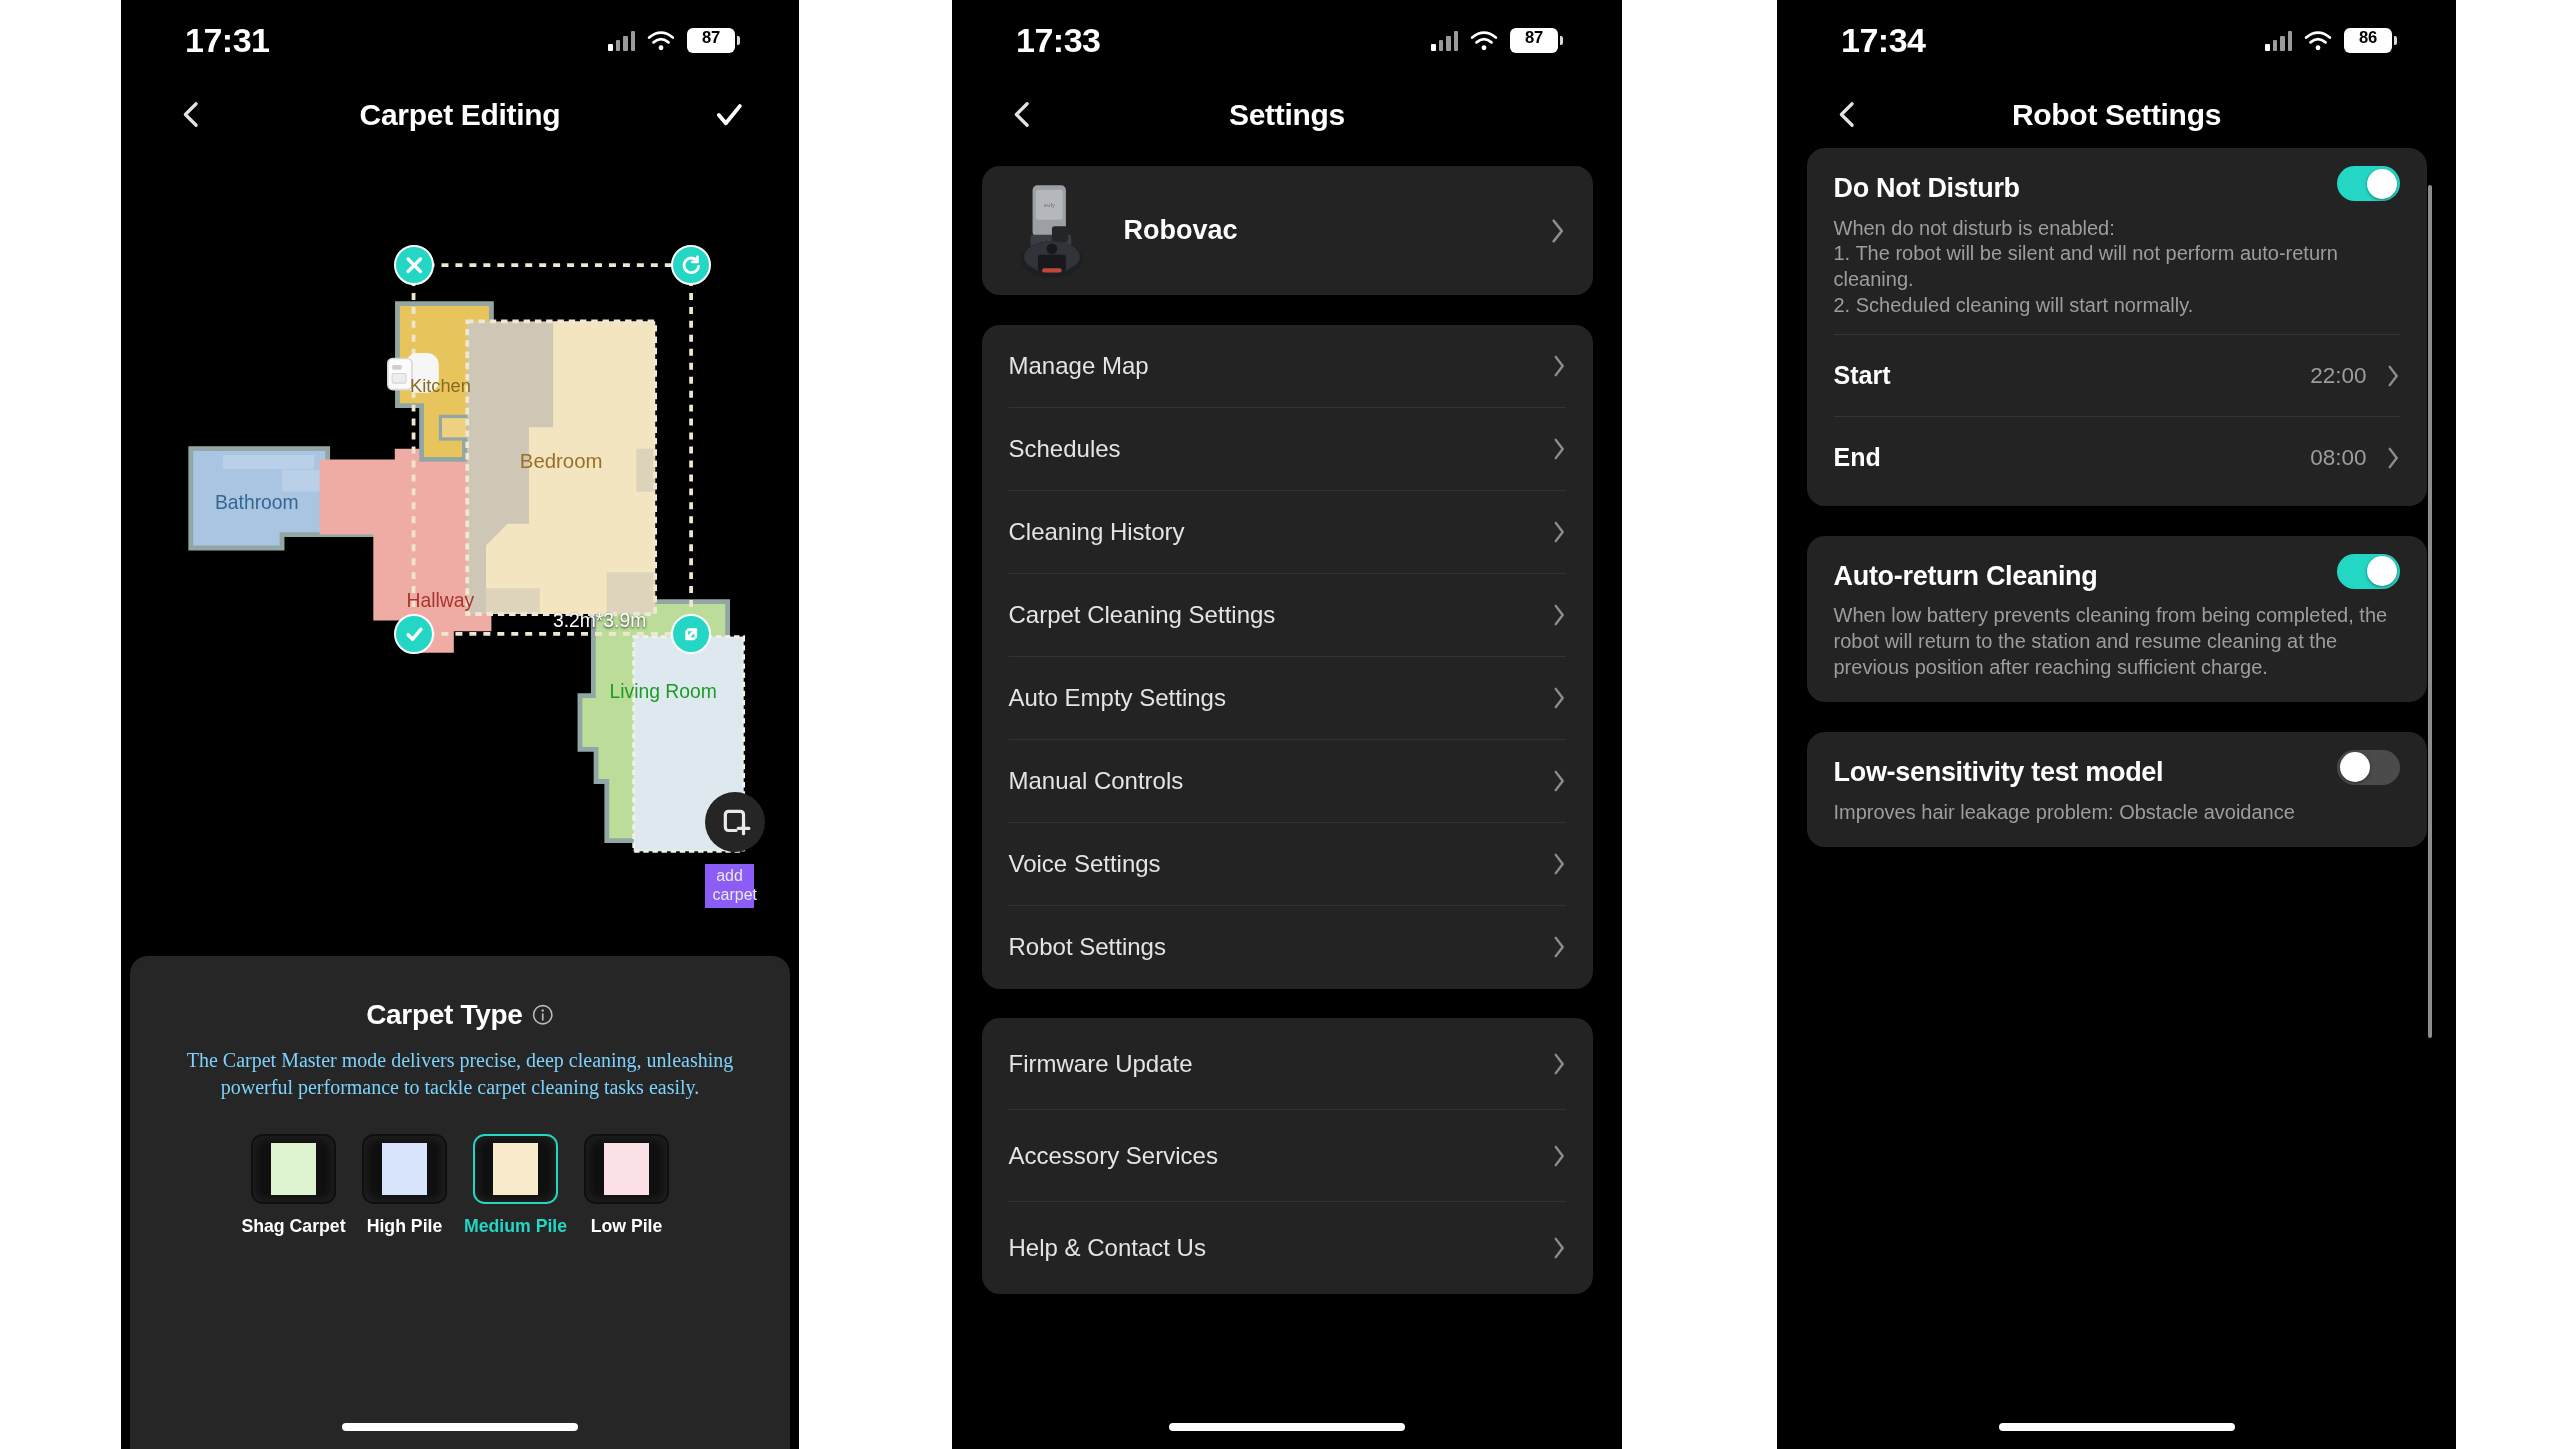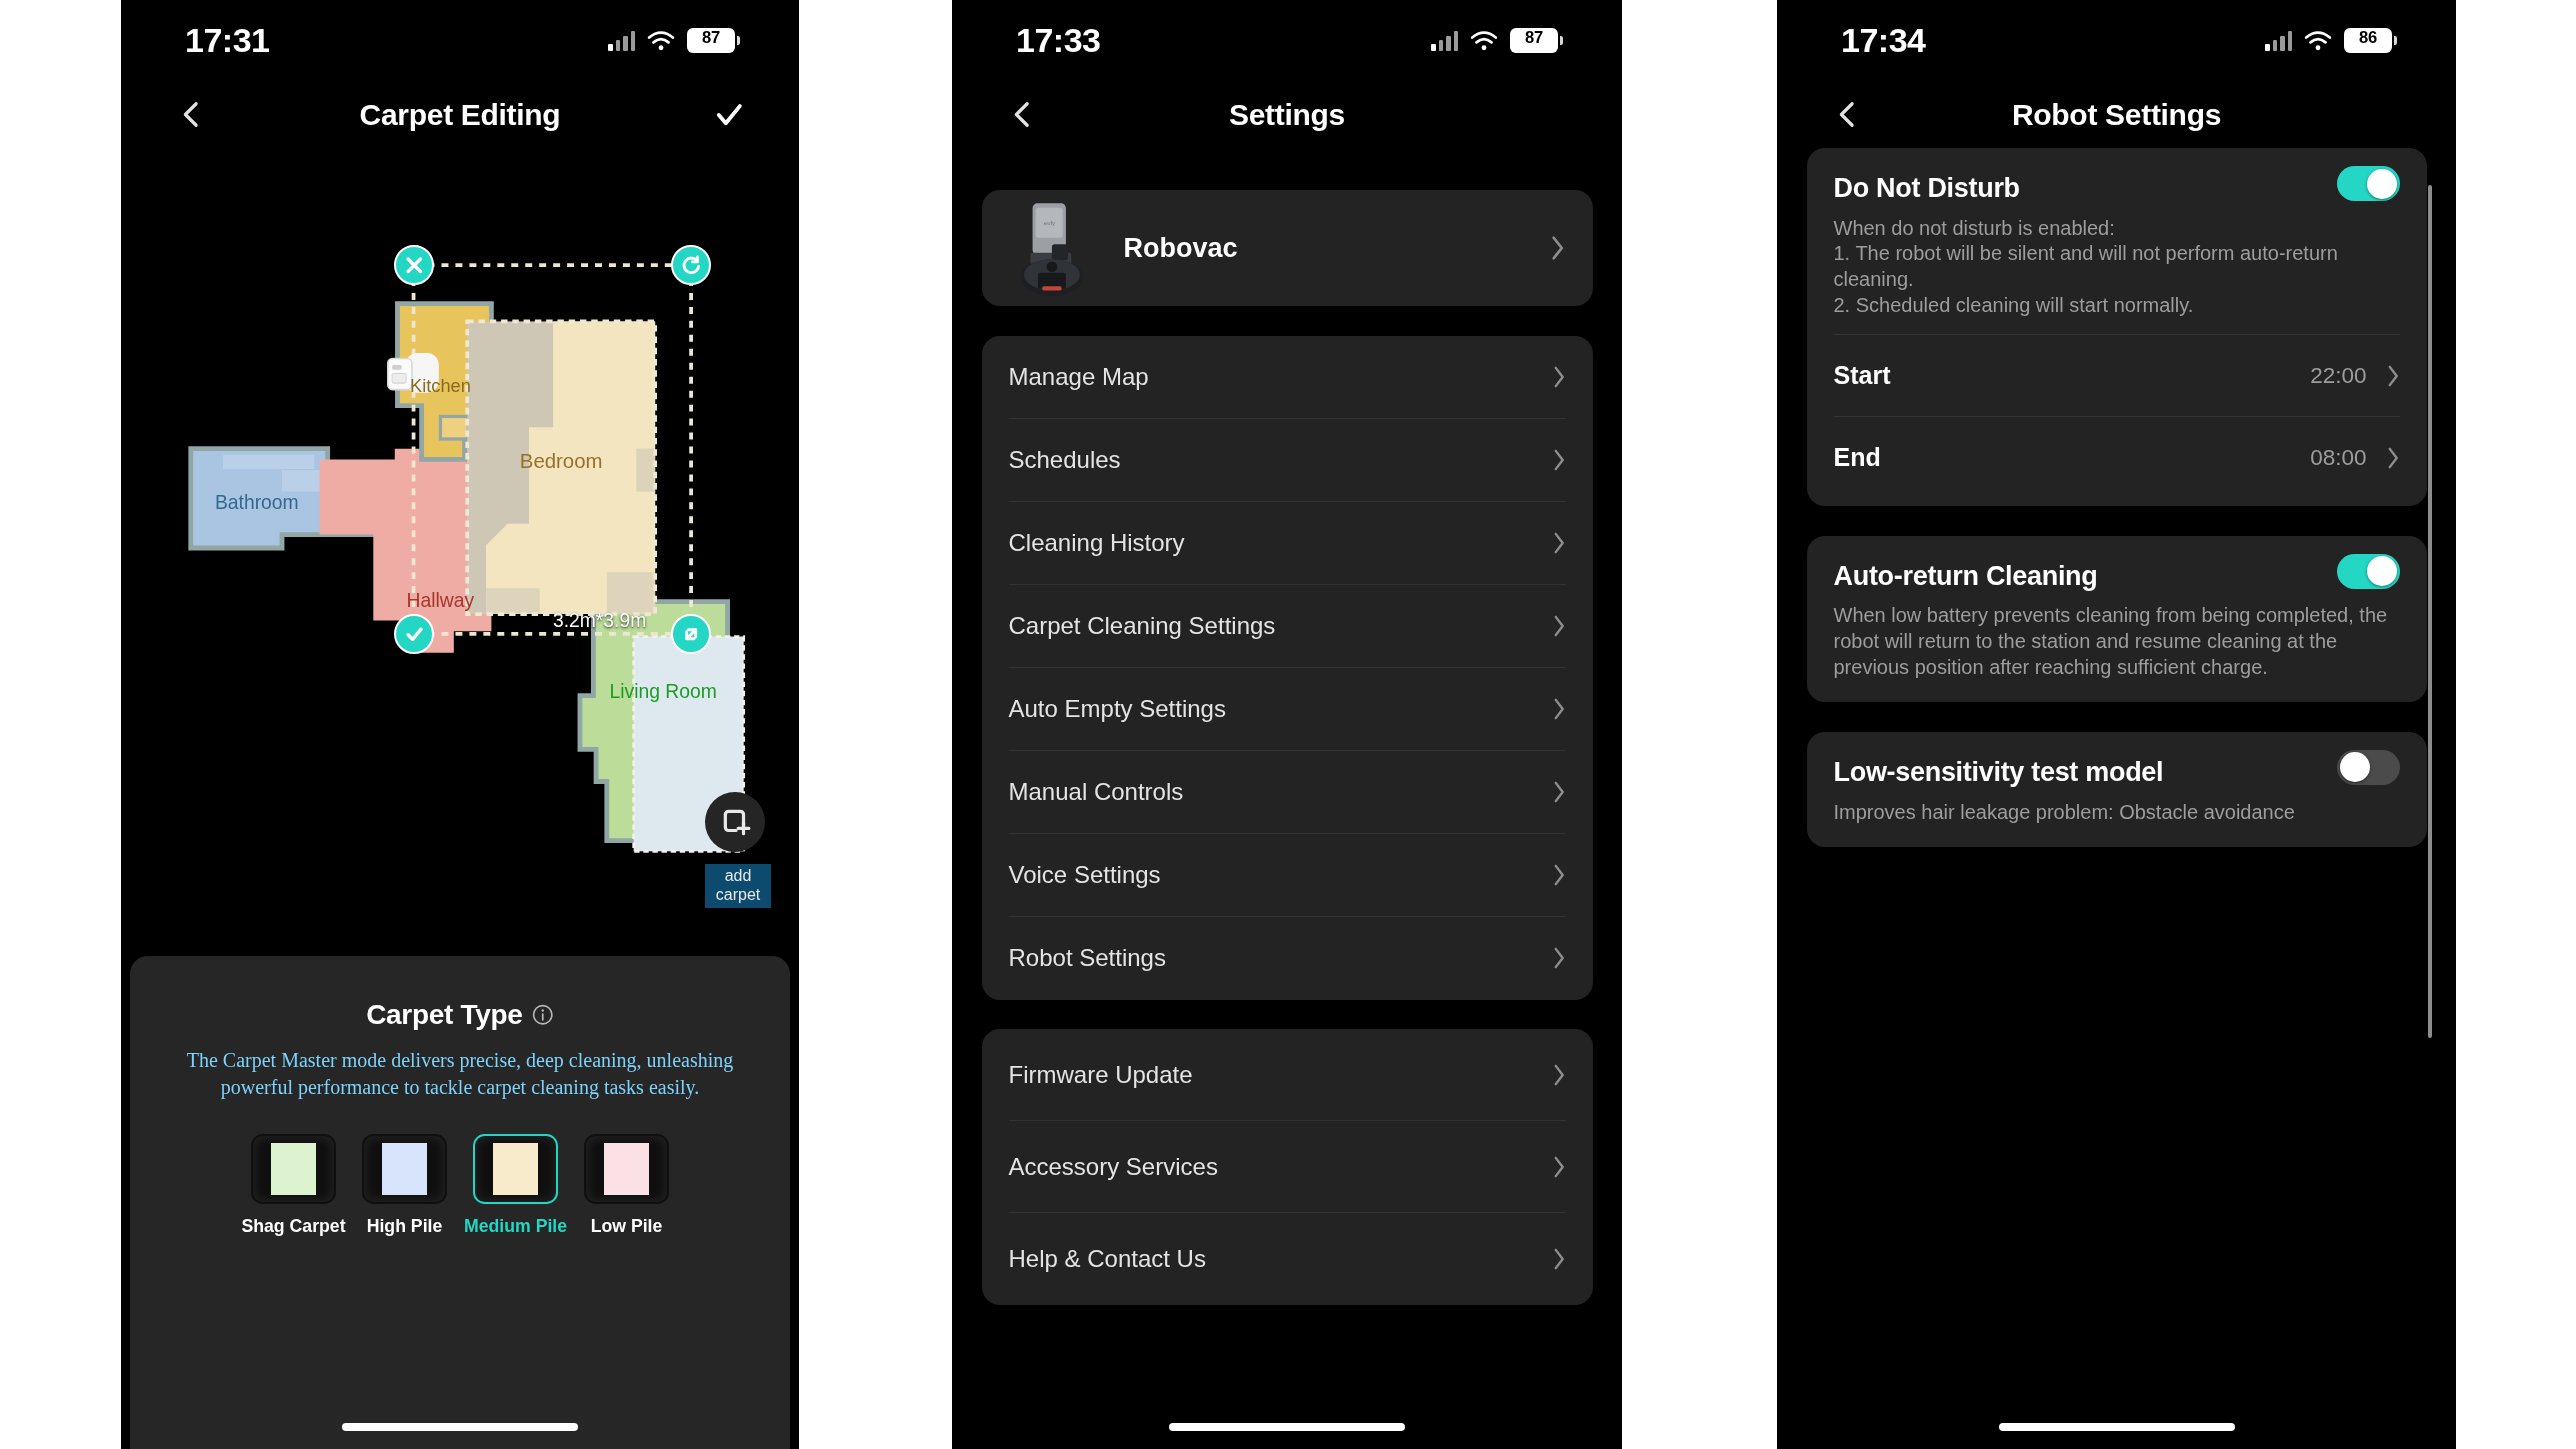--- a/index.html
+++ b/index.html
@@ -82,22 +82,22 @@
     position:absolute; color:#ffffff; font-size:19.3px; font-weight:400;
     text-shadow: 0 1.1px 2.7px rgba(0,0,0,.85);
   }
 
   .add-carpet-btn {
     position:absolute; width:60px; height:60px; border-radius:50%;
     background:#252525; display:flex; align-items:center; justify-content:center;
   }
   .add-carpet-btn svg { width:31px; height:31px; display:block; }
   .add-carpet-label {
-    position:absolute; background:#0c4a6e; color:#e8e8e8; font-size:16px;
-    line-height:1.18; text-align:center; padding:3.2px 7.5px; width:66px;
+    position:absolute; background:#8b5cf6; color:#e8e8e8; font-size:16px;
+    line-height:1.18; text-align:center; padding:3.2px 7.5px; width:49px;
   }
 
   
   .sheet {
     position:absolute; left:8.6px; right:8.6px; bottom:0; top:956px;
     background:#262626; border-radius:18px 18px 0 0;
   }
   .sheet-title-row {
     display:flex; align-items:center; justify-content:center; gap:9.7px;
     margin-top:43px;
@@ -128,21 +128,21 @@
   .home-ind {
     position:absolute; bottom:18px; left:50%; transform:translateX(-50%);
     width:236px; height:8px; background:#ffffff; border-radius:4.8px;
   }
 
   
   .content2 { position:absolute; top:148px; left:0; right:0; bottom:0; }
   .card {
     background:#232323; border-radius:18px; margin:0 29.5px 0 29.5px;
   }
-  .device-card { margin-top:42px; height:116px; display:flex; align-items:center; padding:0 28px; position:relative; }
+  .device-card { margin-top:18px; height:129px; display:flex; align-items:center; padding:0 28px; position:relative; }
   .device-thumb { width:86px; height:97px; display:block; }
   .device-name { color:#ffffff; font-size:27px; font-weight:700; margin-left:28px; }
   .chev-r { position:absolute; right:28px; top:50%; transform:translateY(-50%); }
 
   .list-card { margin-top:29.5px; padding:0 27px; }
   .list-row {
     position:relative; height:83px; display:flex; align-items:center;
     border-bottom:1.1px solid #323232;
   }
   .list-row:last-child { border-bottom:none; }

